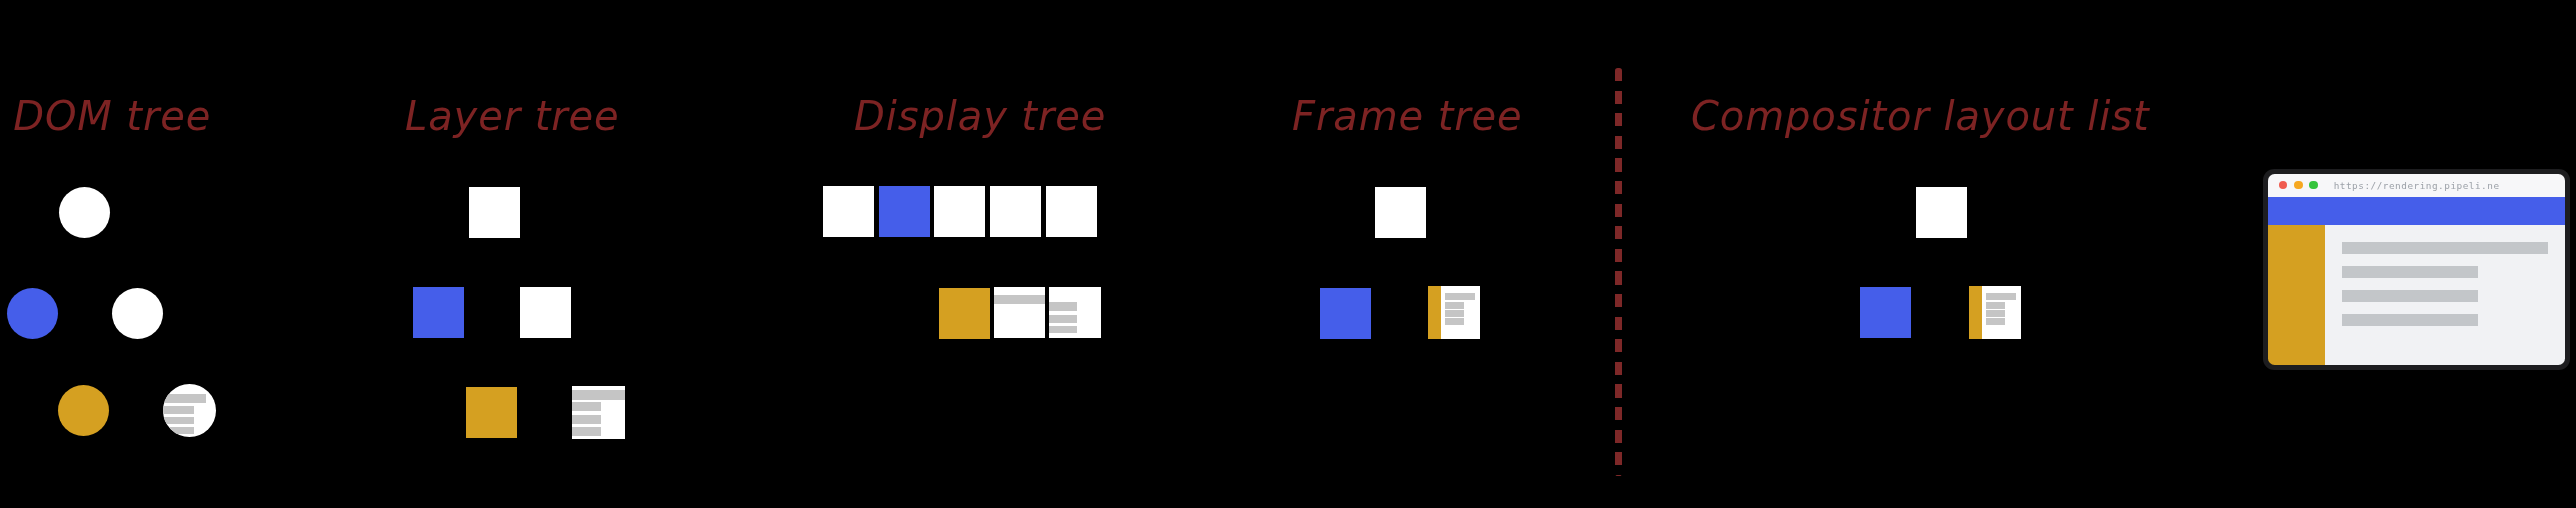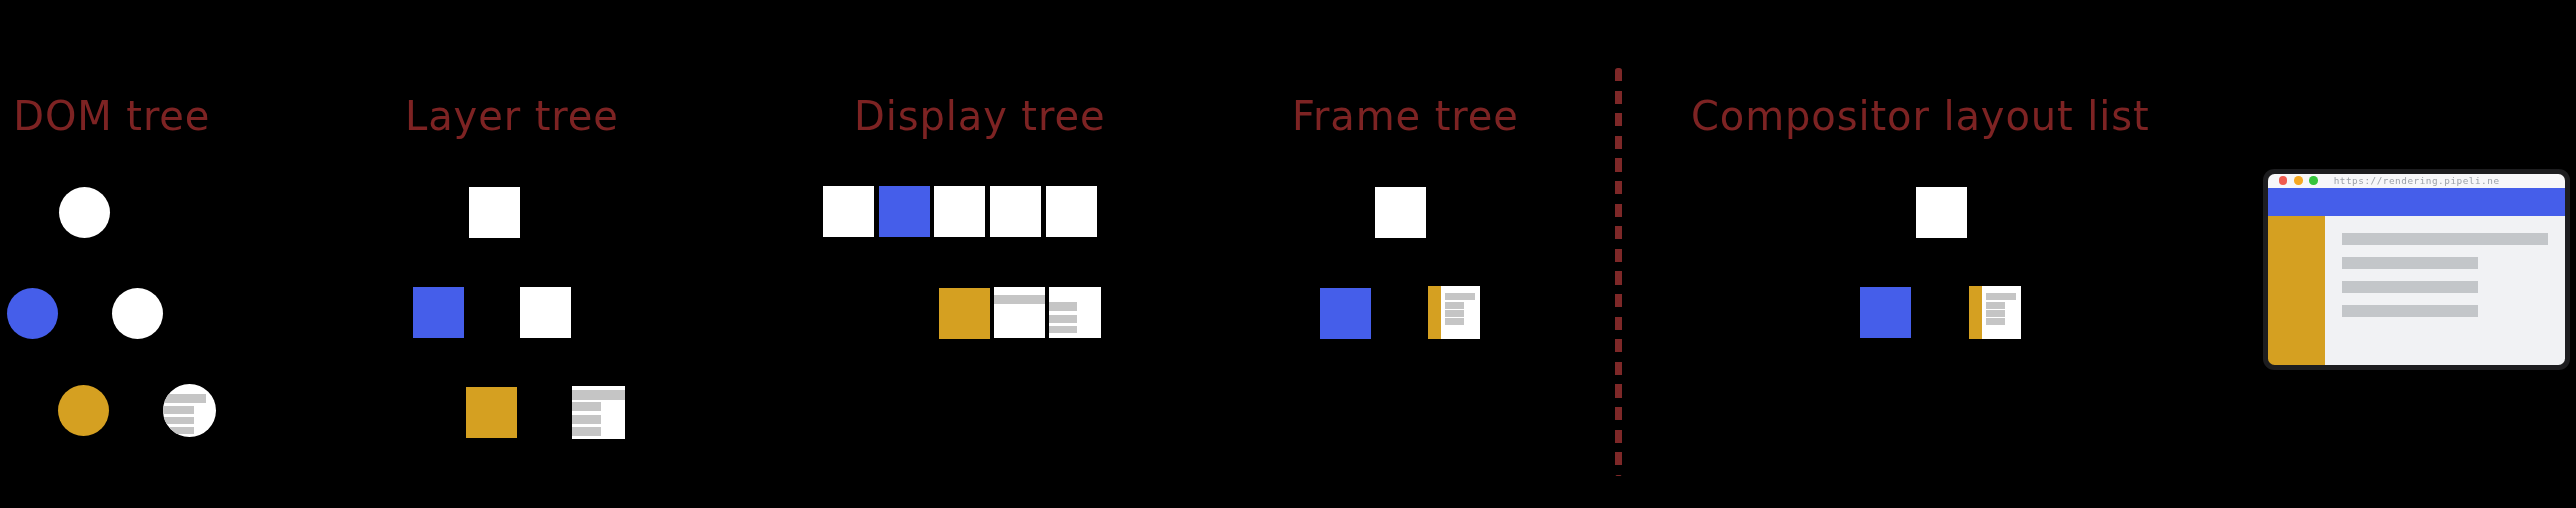--- a/index.html
+++ b/index.html
@@ -1,19 +1,19 @@
 <!DOCTYPE html>
 <html style="--bg: #000000; --title_red: #7d2323; --divider_red: #7e2828; --blue: #455eea; --orange: #d5a021; --white: #ffffff; --gray_bar: #c5c5c5;font-size:15px"><head>
 <meta charset="utf-8">
 <style>
   html,body{margin:0;padding:0;background:#000;}
   #canvas{position:relative;width:2576px;height:508px;background:var(--bg);overflow:hidden;
           font-family:"DejaVu Sans", sans-serif;}
   .group{display:contents;}
-  .title{position:absolute;top:94px;font-size:40px;line-height:45px;
+  .title{position:absolute;top:94px;font-style:italic;font-size:40px;line-height:45px;
          color:var(--title_red);letter-spacing:0.9px;white-space:nowrap;text-align:right;}
   .circle{position:absolute;width:51px;height:51px;border-radius:50%;overflow:hidden;}
   .sq{position:absolute;width:51px;height:51px;overflow:hidden;}
   .white{background:var(--white);}
   .blue{background:var(--blue);}
   .orange{background:var(--orange);}
   .bar{position:absolute;background:var(--gray_bar);}
   
   .doc .b-top{left:0;width:100%;top:8%;height:18%;}
   .doc .b-l1{left:0;width:54%;top:31%;height:17%;}
@@ -34,21 +34,21 @@
   .layerbox .b1{left:33%;width:58%;top:14%;height:13%;}
   .layerbox .b2{left:33%;width:36%;top:31%;height:12%;}
   .layerbox .b3{left:33%;width:36%;top:46%;height:12%;}
   .layerbox .b4{left:33%;width:36%;top:61%;height:12%;}
   .divider{position:absolute;left:1615px;top:68px;width:6.6px;height:408px;border-radius:2.8px;
            background:repeating-linear-gradient(to bottom,var(--divider_red) 0 13.2px,transparent 13.2px 22.6px);}
   
   .bwin{position:absolute;left:2263px;top:169px;width:307px;height:201px;background:#1d1d1f;
         border-radius:11.3px;padding:4.7px;box-sizing:border-box;}
   .bwin-inner{width:100%;height:100%;border-radius:6.6px;overflow:hidden;display:flex;flex-direction:column;}
-  .titlebar{height:14px;background:#f7f7f9;display:flex;align-items:center;padding-left:11.3px;flex:0 0 auto;}
+  .titlebar{height:23px;background:#f7f7f9;display:flex;align-items:center;padding-left:11.3px;flex:0 0 auto;}
   .dot{width:8.5px;height:8.5px;border-radius:50%;margin-right:6.6px;flex:0 0 auto;}
   .url{margin-left:9.4px;font-family:"DejaVu Sans Mono", monospace;font-size:9.4px;color:#9ca1a8;
        letter-spacing:0.5px;white-space:nowrap;}
   .banner{height:28px;background:var(--blue);flex:0 0 auto;}
   .bbody{flex:1;display:flex;}
   .bside{width:57px;background:var(--orange);flex:0 0 auto;}
   .bcontent{flex:1;background:#f1f2f4;position:relative;}
   .bcontent .bar{background:#c3c6c9;}
   .cb1{left:17px;top:17px;width:206px;height:12.3px;}
   .cb2{left:17px;top:41px;width:136px;height:12.3px;}

